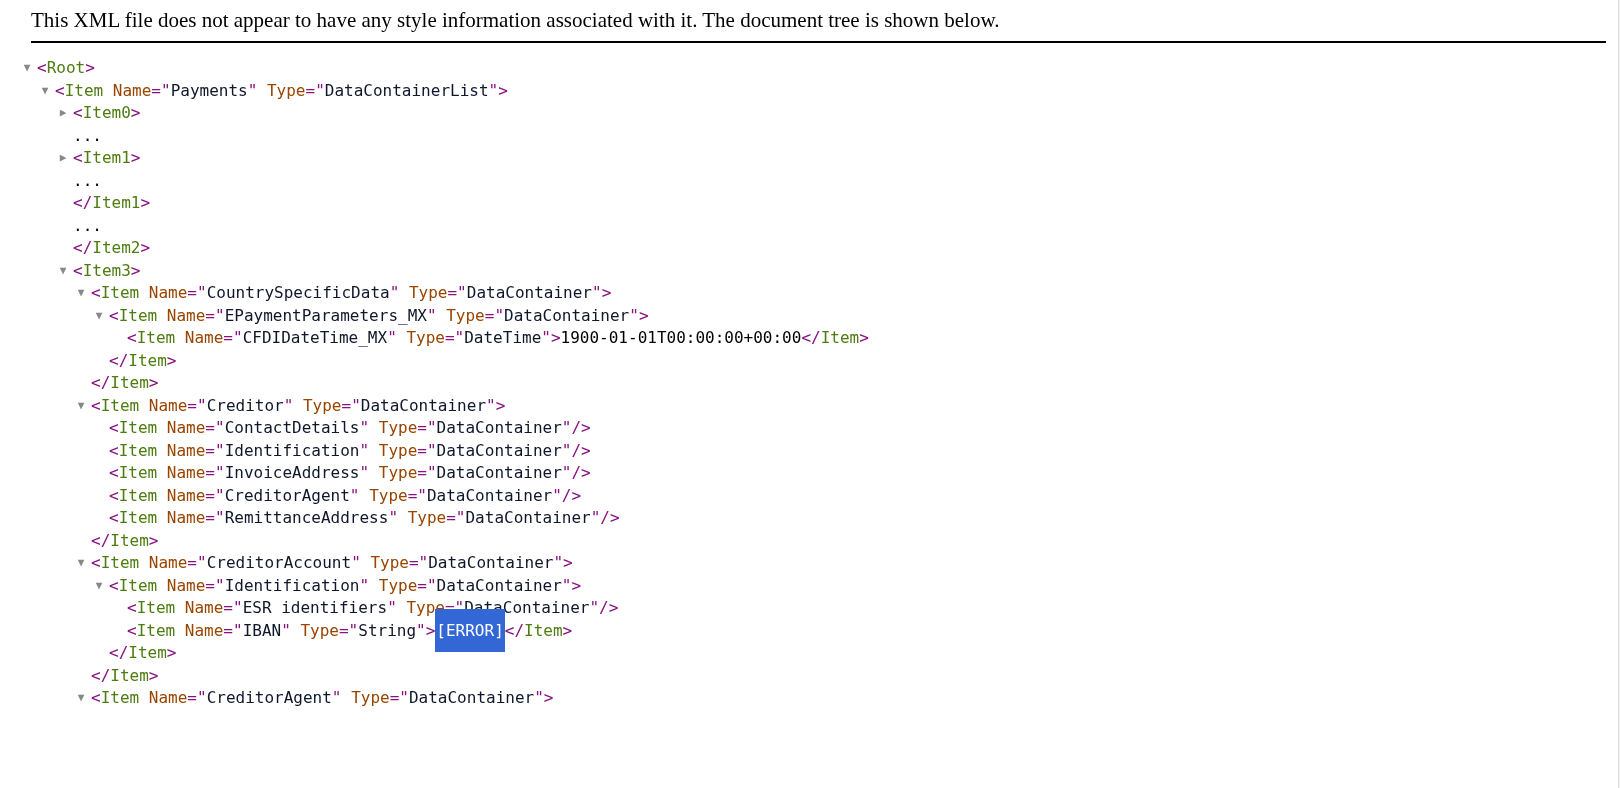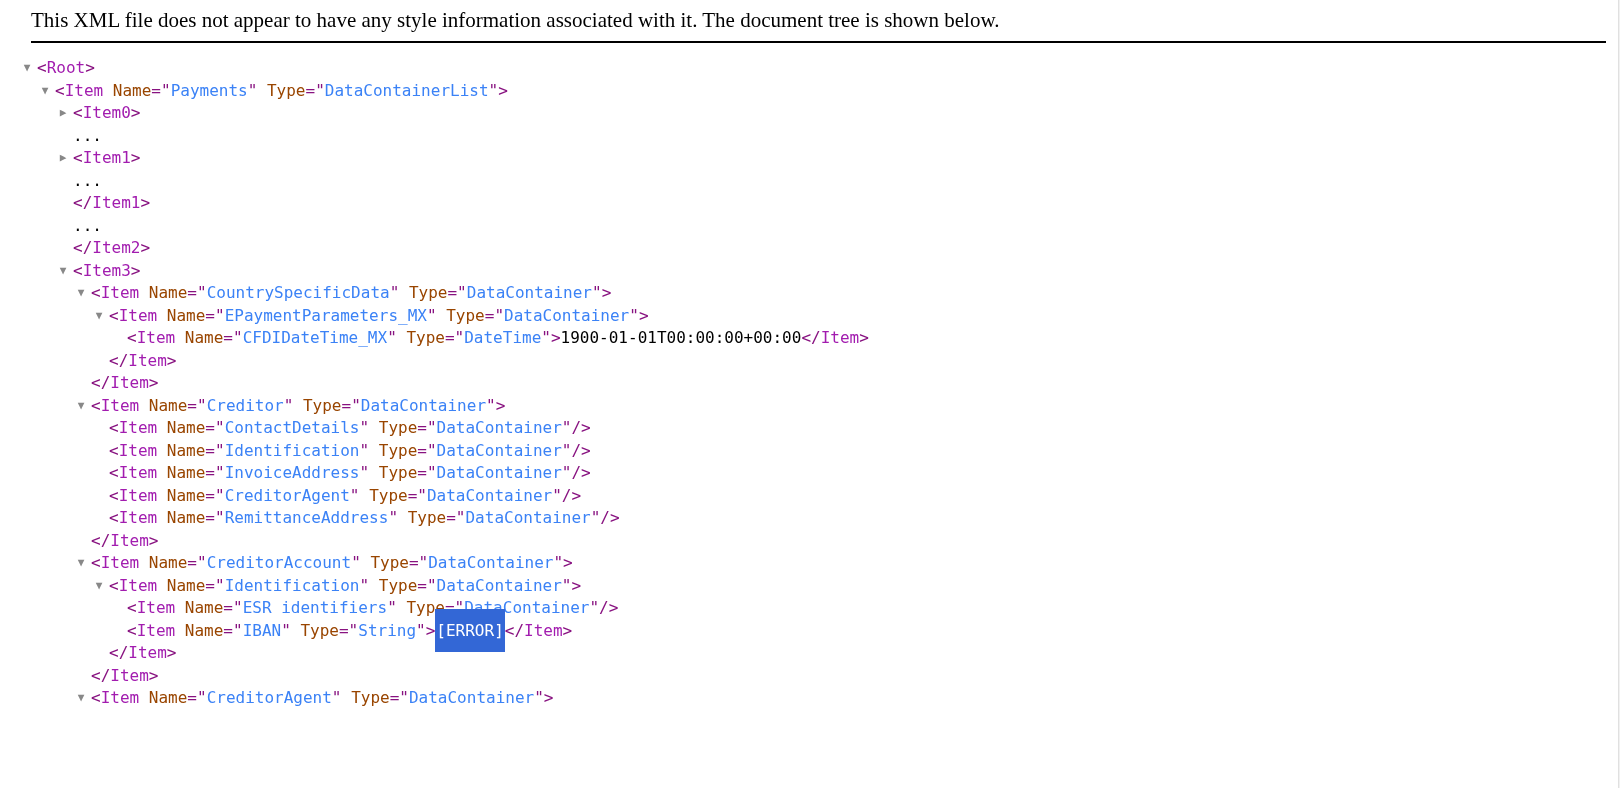--- a/index.html
+++ b/index.html
@@ -47,23 +47,23 @@
     text-align: center;
     color: #888;
     cursor: pointer;
     user-select: none;
     font-size: 11px;
     line-height: 22px;
   }
   .tw.down::before { content: "▼"; }
   .tw.right::before { content: "▶"; }
   .p { color: #881280; } 
-  .t { color: #a21caf; } 
+  .t { color: #4d7c0f; } 
   .an { color: #994500; } 
-  .av { color: #3b82f6; } 
+  .av { color: #0f172a; } 
   .tx { color: #000; } 
   .sel {
     background: #3367d6;
     color: #fff;
     padding: 12px 1px;
   }
   .ell { color: #000; padding-left: 0px;}
   
   .scrollbar {
     position: absolute;

